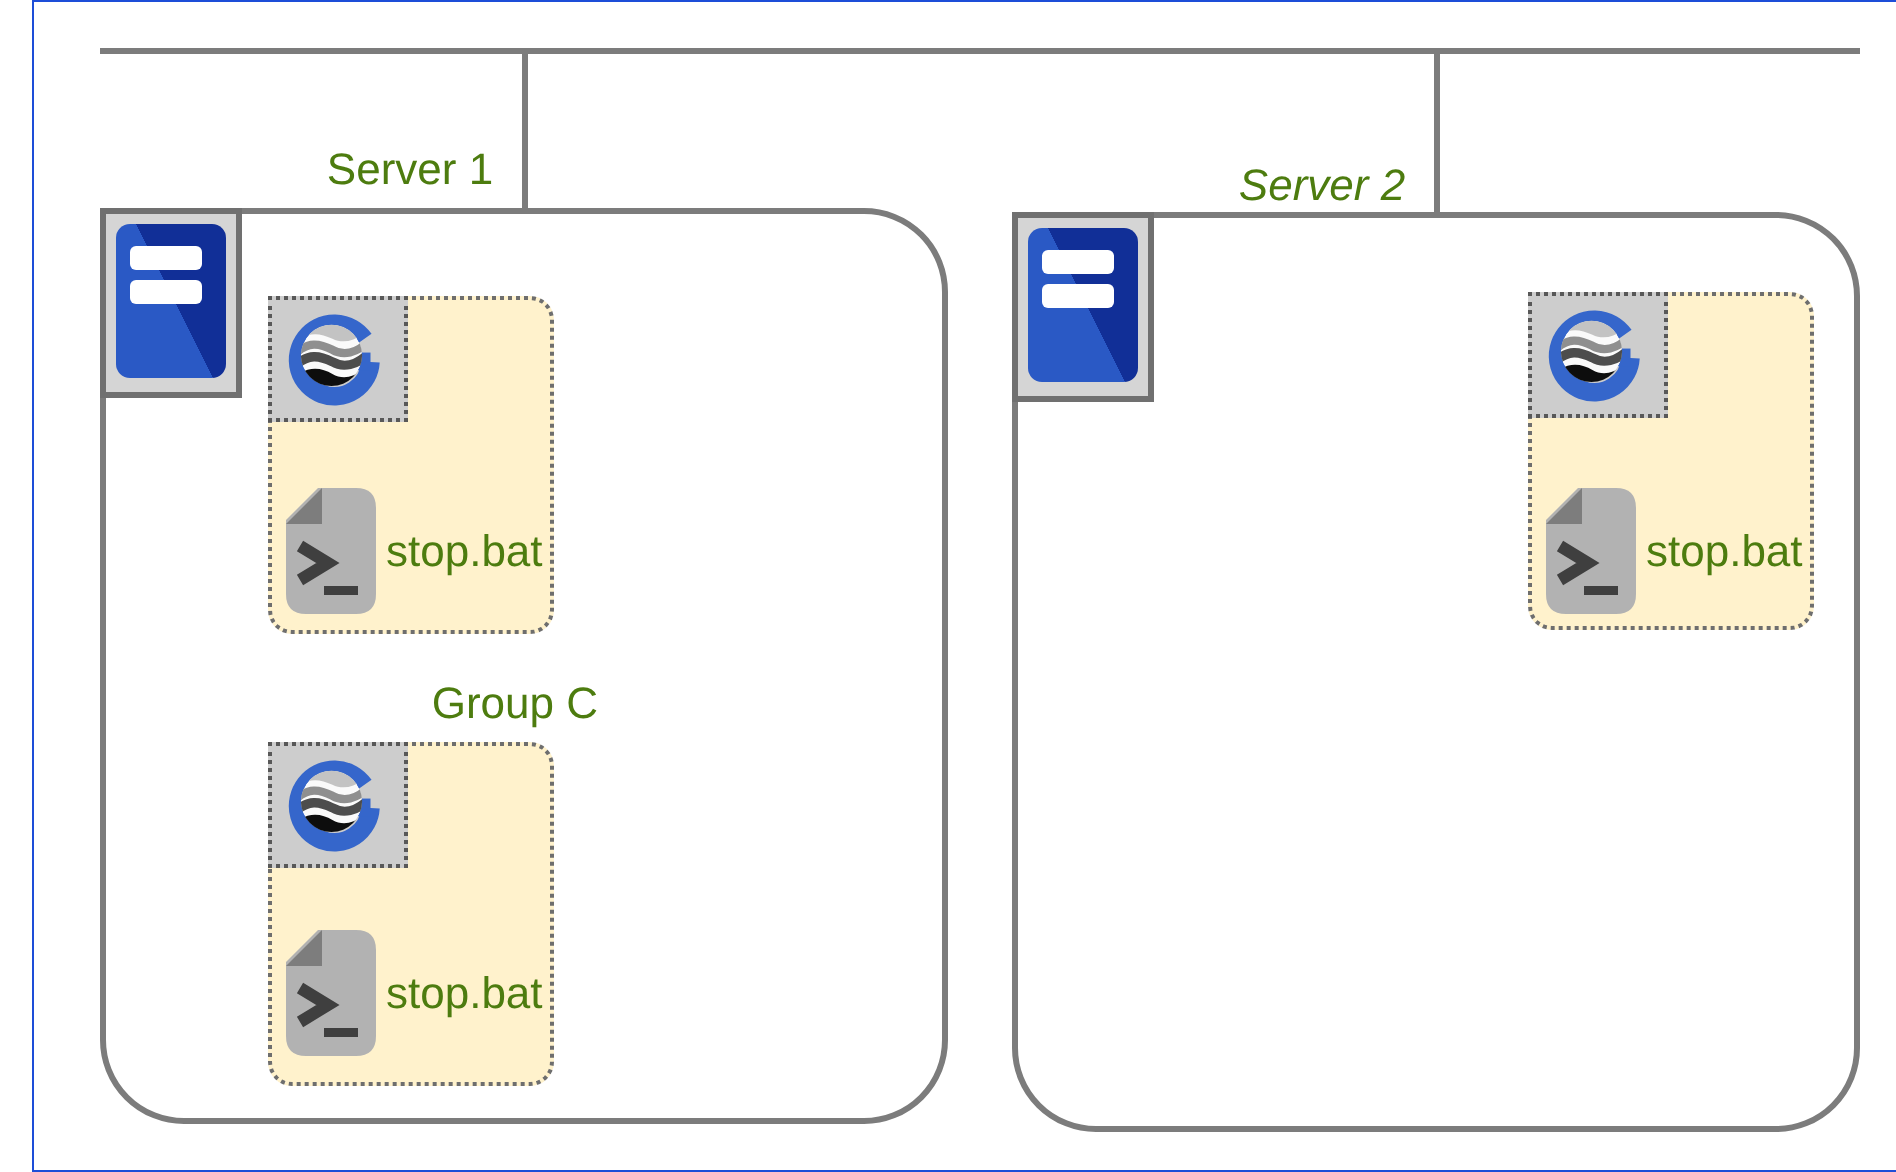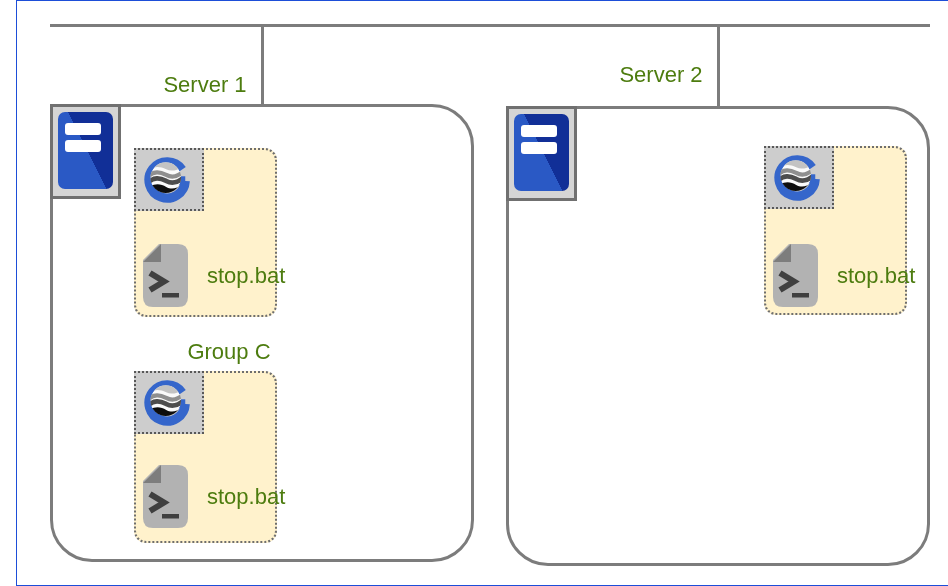--- a/index.html
+++ b/index.html
@@ -8,23 +8,23 @@
     border:1px solid #1d4ed8;box-sizing:border-box;overflow:hidden;
     font-family:"Liberation Sans", sans-serif;color:#4d7c0f;margin-left:16px;
   }
   .line{position:absolute;background:#7c7c7c;}
   .trunk{left:33px;top:23px;width:880px;height:3px;}
   .branch1{left:244px;top:23px;width:3px;height:80px;}
   .branch2{left:700px;top:23px;width:3px;height:82px;}
 
   .label{position:absolute;font-size:22px;line-height:24px;text-align:center;white-space:nowrap;}
   .server1-label{left:118px;top:72px;width:140px;}
-  .server2-label{left:574px;top:62px;width:140px;}
+  .server2-label{left:574px;top:80px;width:140px;font-style:italic;}
   .groupA-label{left:141px;top:117px;width:140px;}
-  .groupC-label{left:142px;top:339px;width:140px;}
+  .groupC-label{left:142px;top:339px;width:140px;text-align:right;}
   .groupB-label{left:768px;top:118px;width:140px;}
 
   .server-box{
     position:absolute;background:#ffffff;border:3px solid #7c7c7c;
     border-radius:42px;box-sizing:border-box;
   }
   .server1-box{left:33px;top:103px;width:424px;height:458px;}
   .server2-box{left:489px;top:105px;width:424px;height:460px;}
 
   .server-icon-panel{
@@ -45,21 +45,21 @@
 
   .gicon-panel{
     position:absolute;width:70px;height:63px;background:#cdcdcd;
     border:2.5px dotted #585858;box-sizing:border-box;
     display:flex;align-items:center;justify-content:center;
   }
   .groupA-gicon{left:117px;top:147px;}
   .groupC-gicon{left:117px;top:370px;}
   .groupB-gicon{left:747px;top:145px;}
 
-  .script-item{position:absolute;display:flex;align-items:center;gap:18px;}
+  .script-item{position:absolute;display:flex;align-items:center;gap:4px;}
   .groupA-script{left:125px;top:242px;}
   .groupC-script{left:125px;top:463px;}
   .groupB-script{left:755px;top:242px;}
   .script-name{font-size:22px;line-height:24px;white-space:nowrap;}
 </style>
 </head>
 <body>
 
 <div class="canvas">
 

